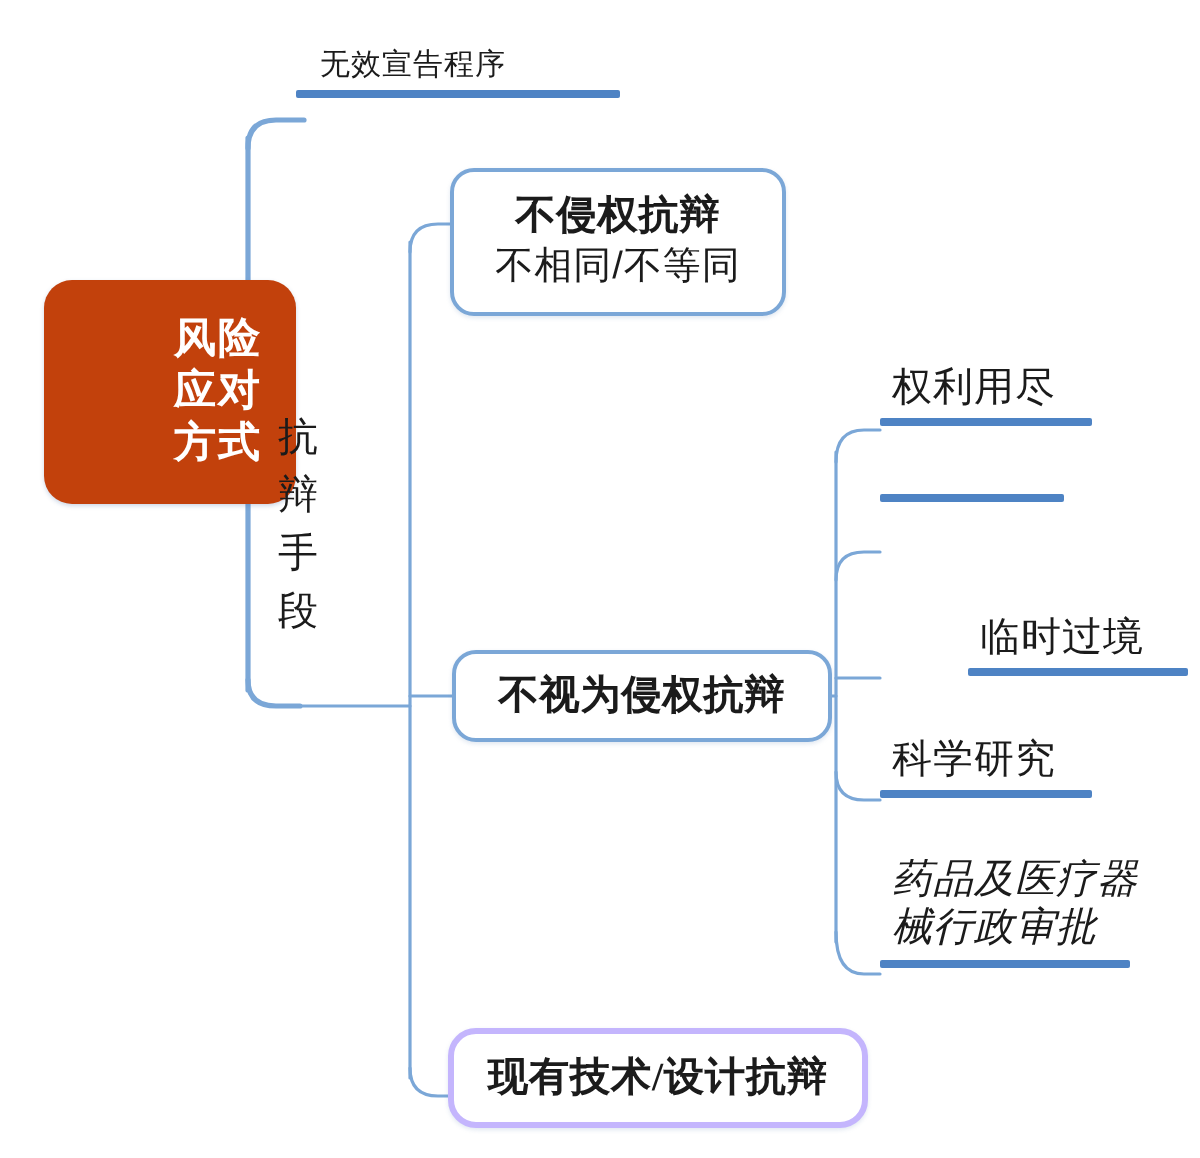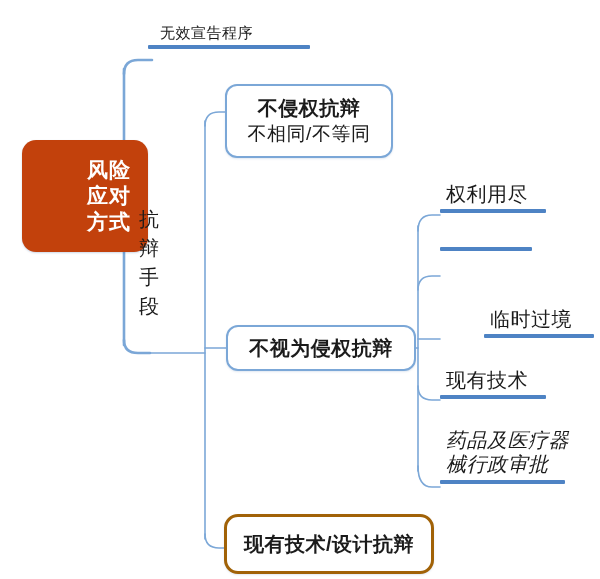--- a/index.html
+++ b/index.html
@@ -43,22 +43,22 @@
     font-weight:bold;font-size:20px;color:#1b1b1b;line-height:1.2;
     letter-spacing:.5px;
   }
   .box .sub{
     font-weight:normal;font-size:19px;color:#1b1b1b;line-height:1.25;
     letter-spacing:.5px;margin-top:2px;
   }
 
   #box-noninfringe{left:225px;top:84px;width:168px;height:74px;}
   #box-notdeemed {left:226px;top:325px;width:190px;height:46px;}
-  #box-priorart  {left:224px;top:514px;width:210px;height:60px;
-                  border:3px solid #a16207;border-radius:14px;}
+  #box-priorart  {left:224px;top:514px;width:210px;height:50px;
+                  border:3px solid #c4b5fd;border-radius:14px;font-family:Liberation Serif, serif;}
 
   
   .vlabel{
     position:absolute;
     left:134px;top:205px;
     width:30px;
     font-size:20px;color:#1b1b1b;line-height:1.45;
     text-align:center;letter-spacing:0;
   }
   .vlabel span{display:block;}
@@ -168,21 +168,21 @@
   <div class="leaf" id="leaf-priorusr">
     <div class="rule"></div>
   </div>
 
   <div class="leaf" id="leaf-transit">
     <div class="txt">临时过境</div>
     <div class="rule"></div>
   </div>
 
   <div class="leaf" id="leaf-research">
-    <div class="txt">现有技术</div>
+    <div class="txt">科学研究</div>
     <div class="rule"></div>
   </div>
 
   <div class="leaf" id="leaf-approval">
     <div class="txt">药品及医疗器
 械行政审批</div>
     <div class="rule"></div>
   </div>
 
 </div>

